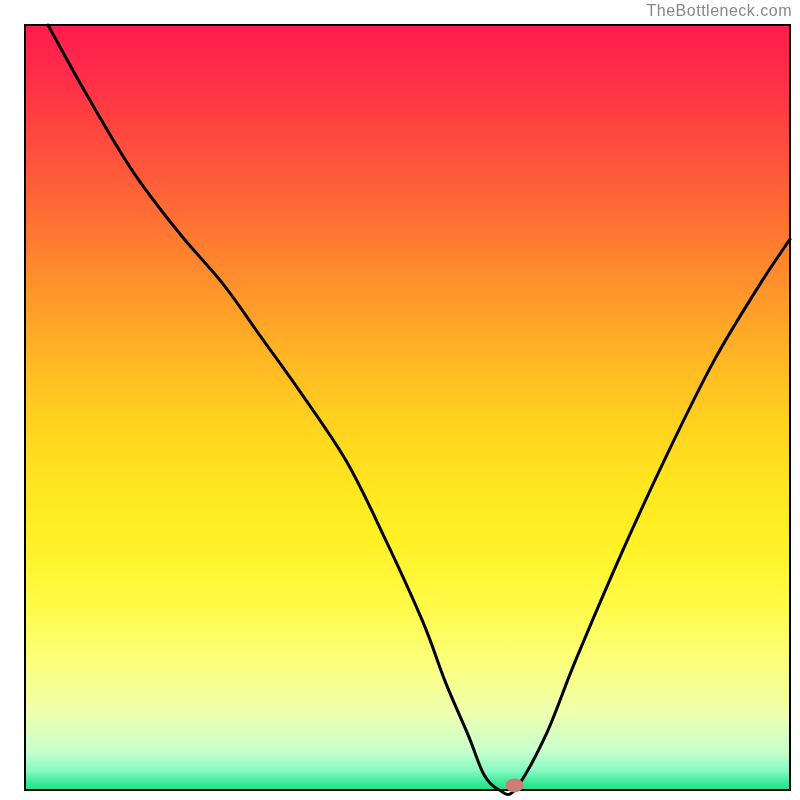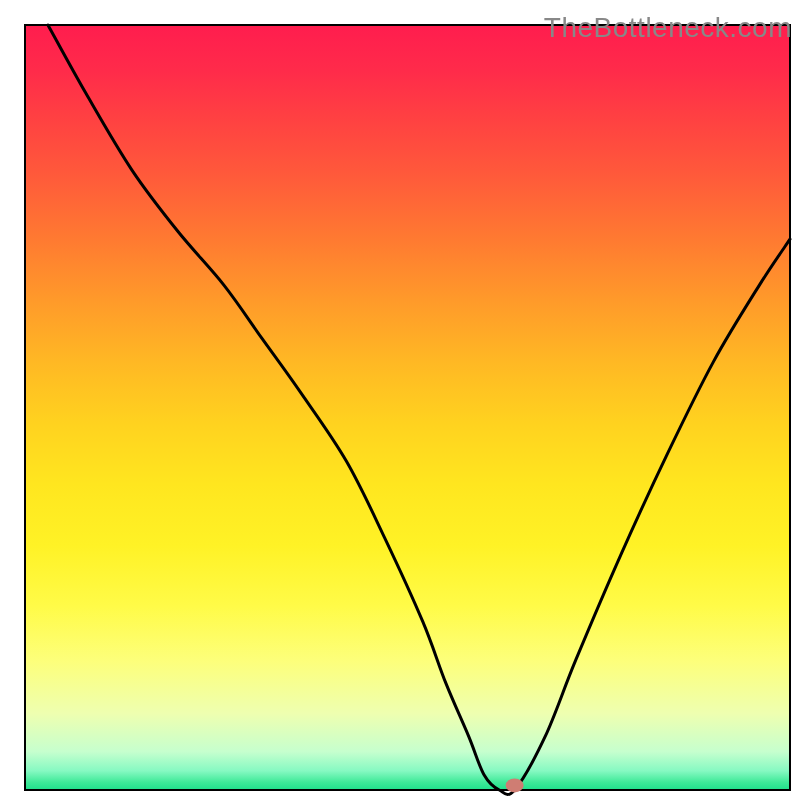--- a/index.html
+++ b/index.html
@@ -8,23 +8,23 @@
     background: #fff;
     font-family: Arial, Helvetica, sans-serif;
   }
   .chart-wrapper {
     width: 800px;
     height: 800px;
     position: relative;
   }
   .watermark {
     position: absolute;
-    top: 12px;
+    top: 2px;
     right: 8px;
-    font-size: 28px;
+    font-size: 16px;
     color: #888;
     font-weight: 500;
     letter-spacing: 0.5px;
   }
   svg {
     display: block;
   }
 </style>
 </head>
 <body>

